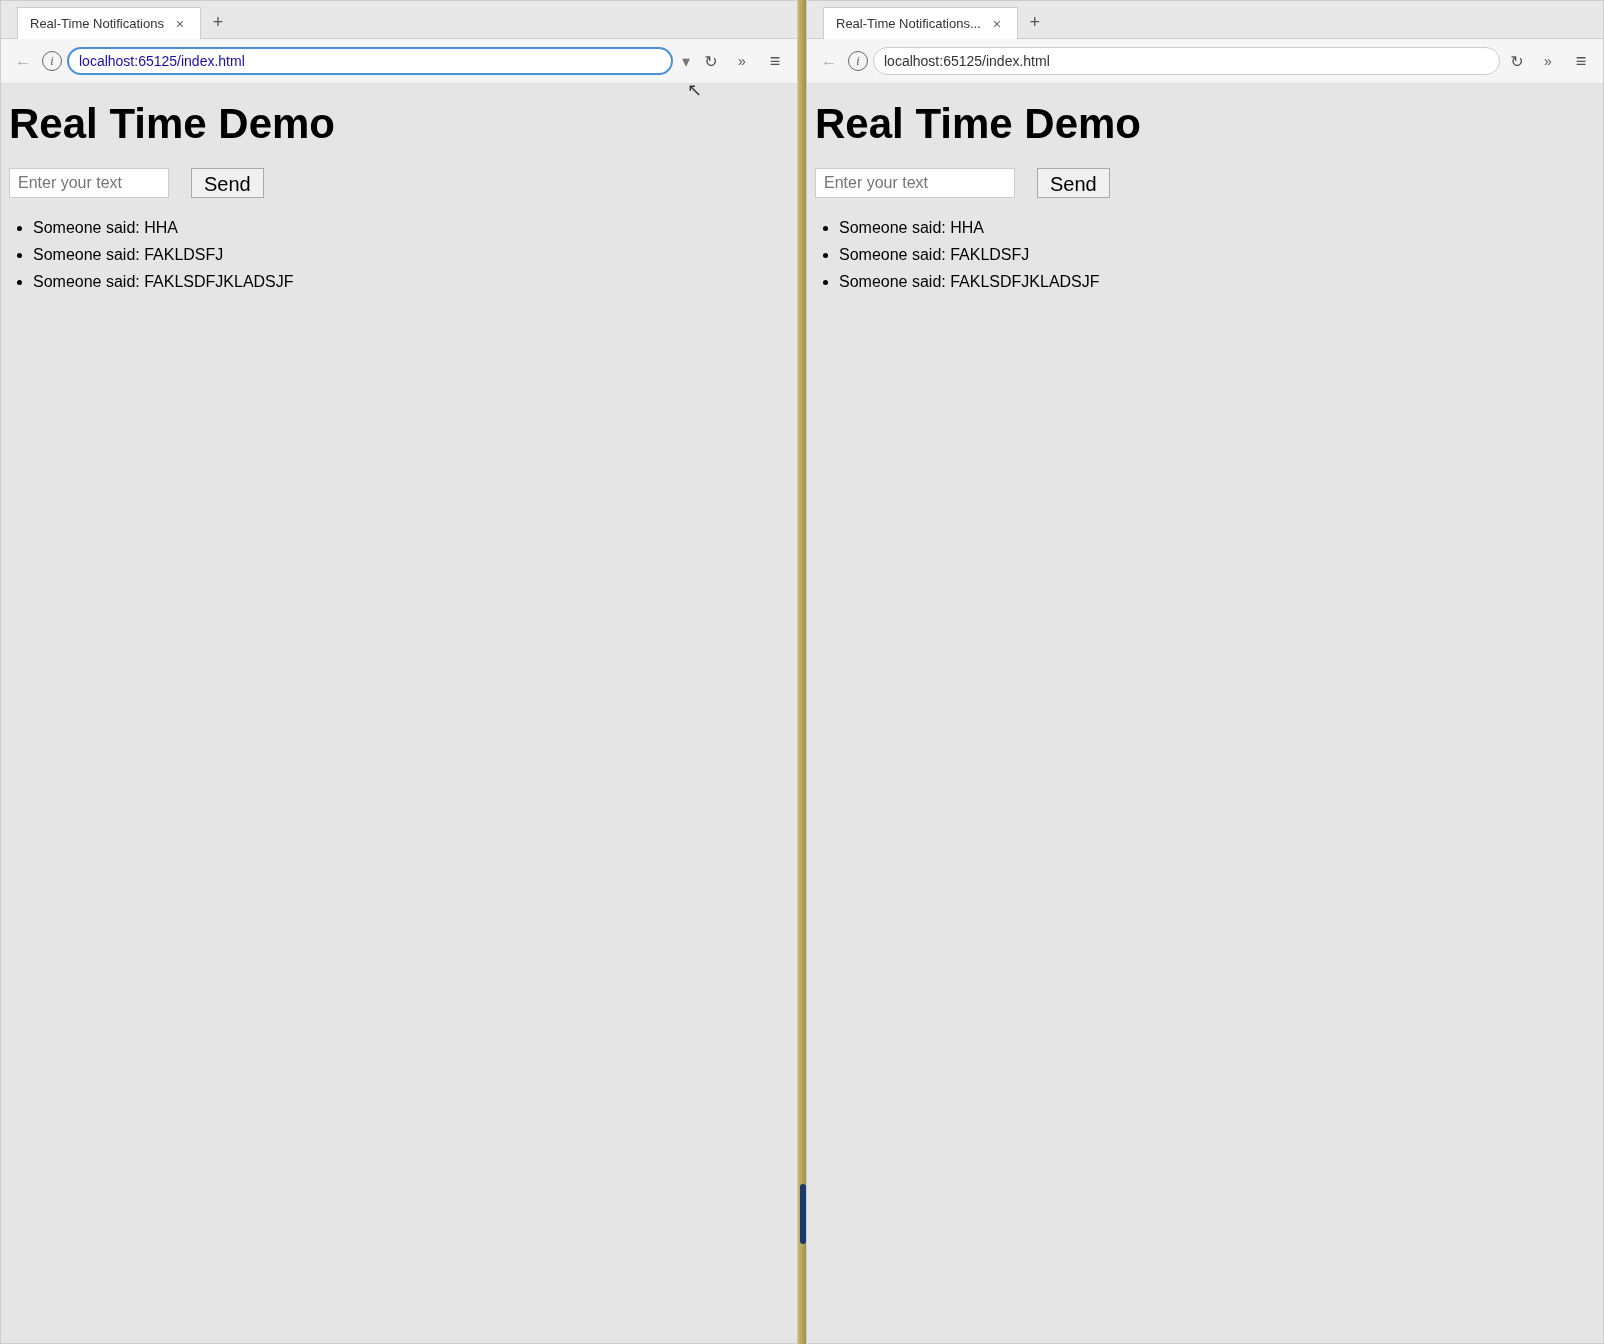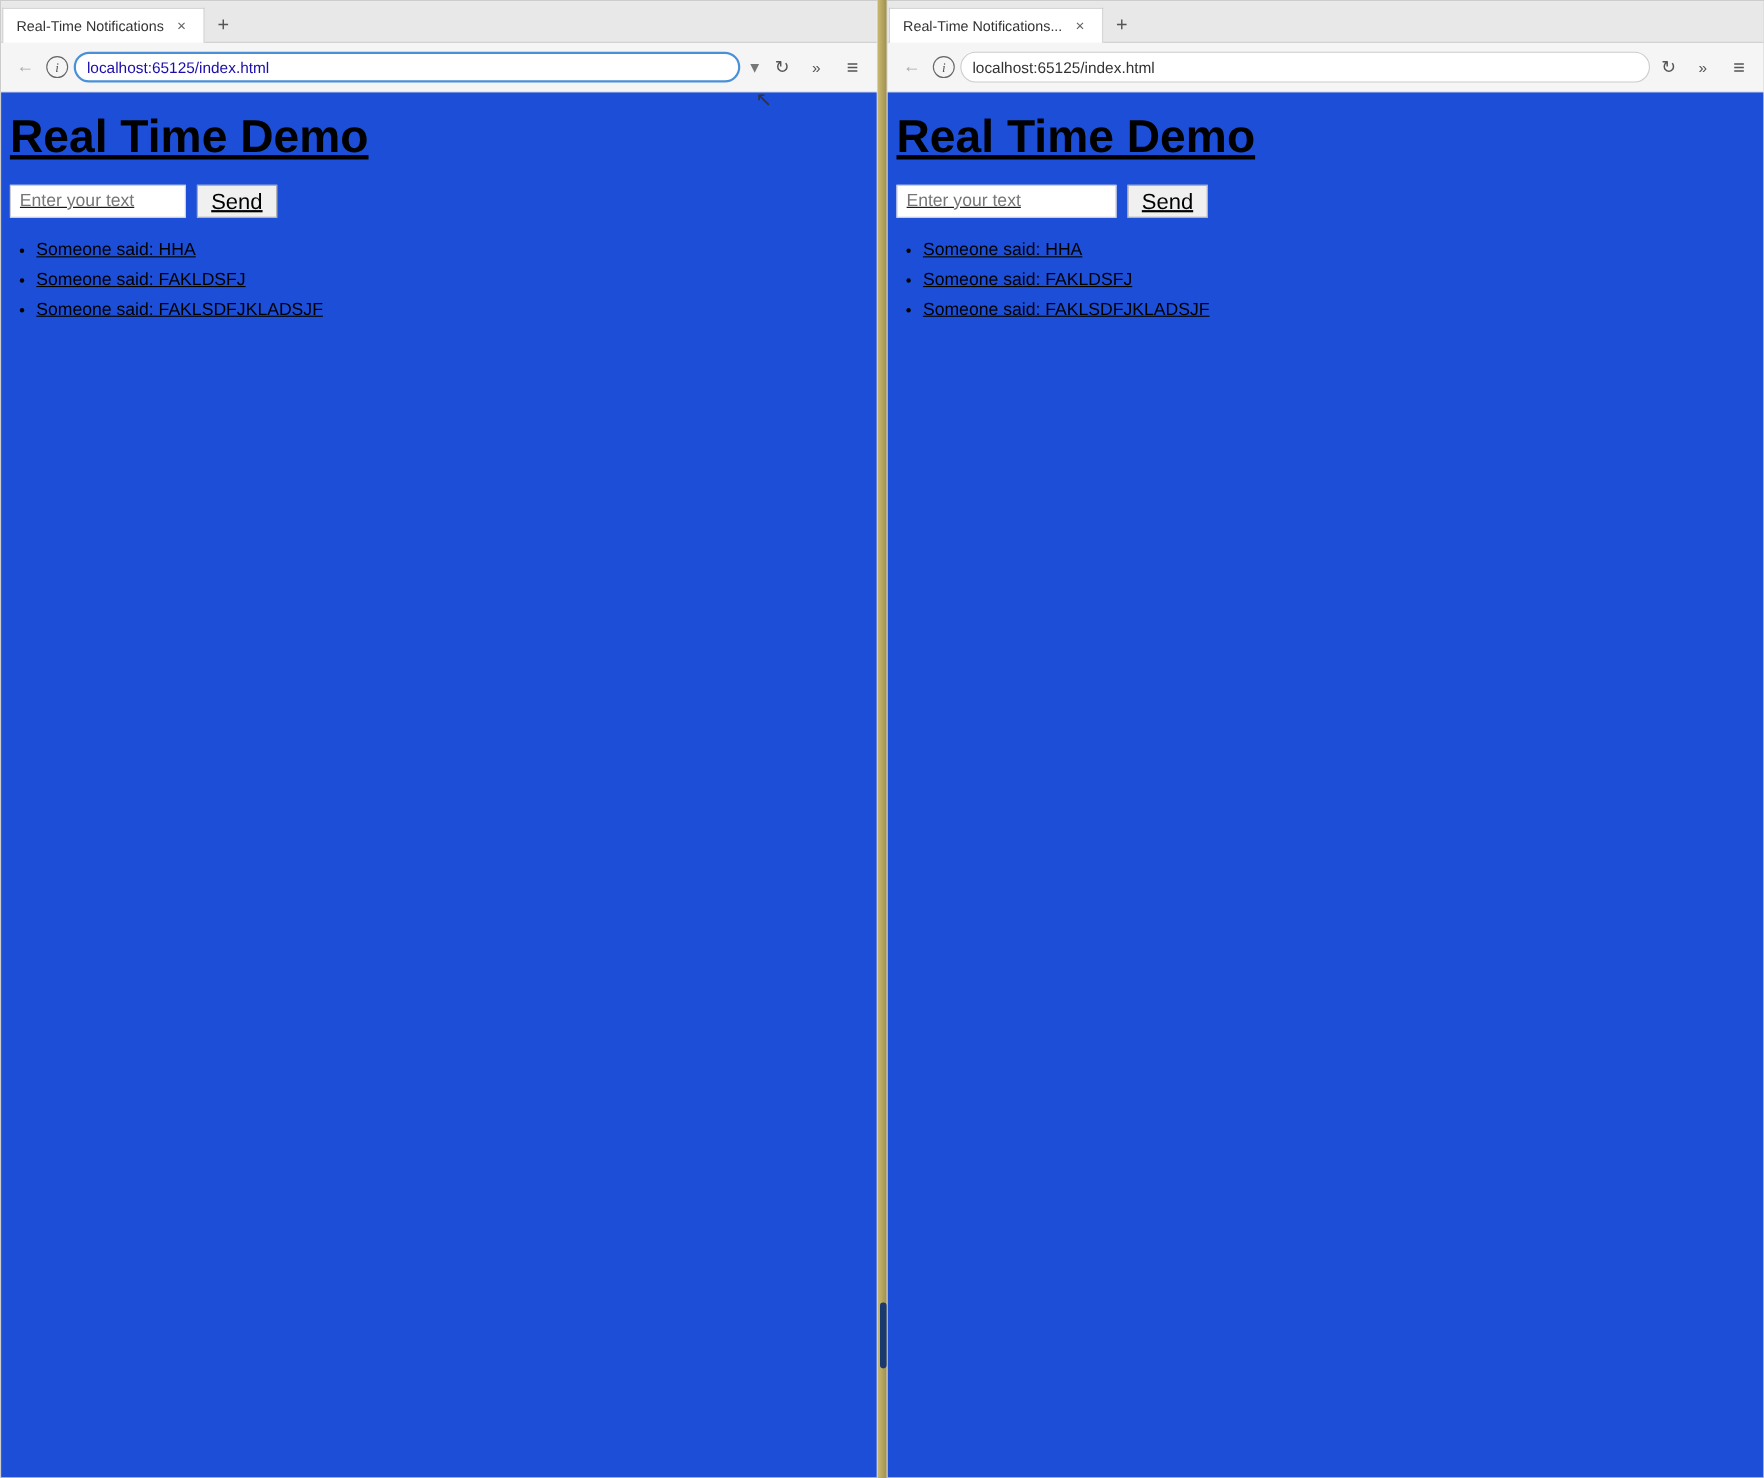--- a/index.html
+++ b/index.html
@@ -24,23 +24,22 @@
       position: relative;
     }
 
     .browser-window:first-child {
       margin-right: 0;
     }
 
     
     .tab-bar {
       display: flex;
-      align-items: center;
       background: #e8e8e8;
-      padding: 6px 0 0 1px;
+      padding: 6px 0 0 16px;
       height: 38px;
       border-bottom: 1px solid #ccc;
     }
 
     .tab {
       display: flex;
       align-items: center;
       background: white;
       border: 1px solid #ccc;
       border-bottom: none;
@@ -192,37 +191,36 @@
       align-items: center;
       justify-content: center;
       font-size: 14px;
       color: #555;
       cursor: pointer;
     }
 
     
     .page-content {
       flex: 1;
-      background: #1d4ed8;
+      background: #e5e5e5;
       padding: 16px 8px;
       overflow: hidden;
-      text-decoration: underline;
     }
 
     .page-title {
       font-size: 42px;
       font-weight: bold;
       margin-bottom: 20px;
       color: black;
     }
 
     .input-row {
       display: flex;
       align-items: center;
-      gap: 10px;
+      gap: 22px;
       margin-bottom: 16px;
     }
 
     .text-input {
       border: 1px solid #ccc;
       padding: 4px 8px;
       font-size: 16px;
       width: 160px;
       height: 30px;
     }

